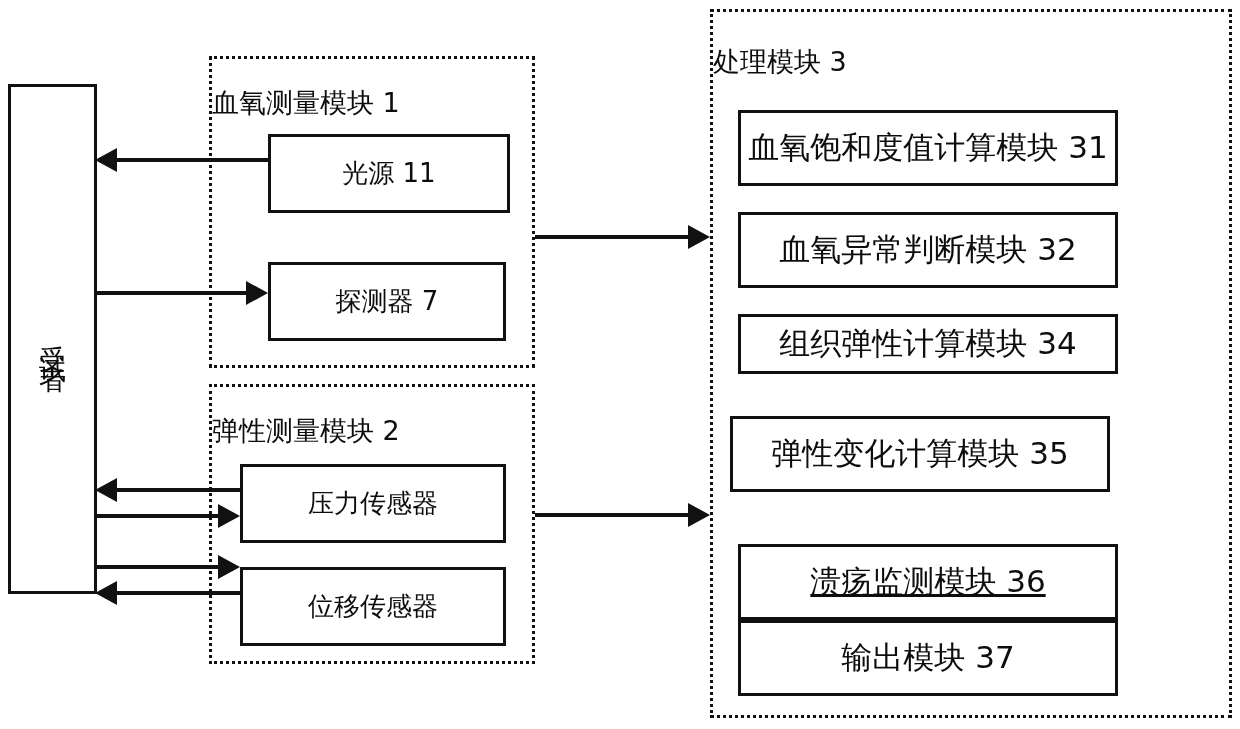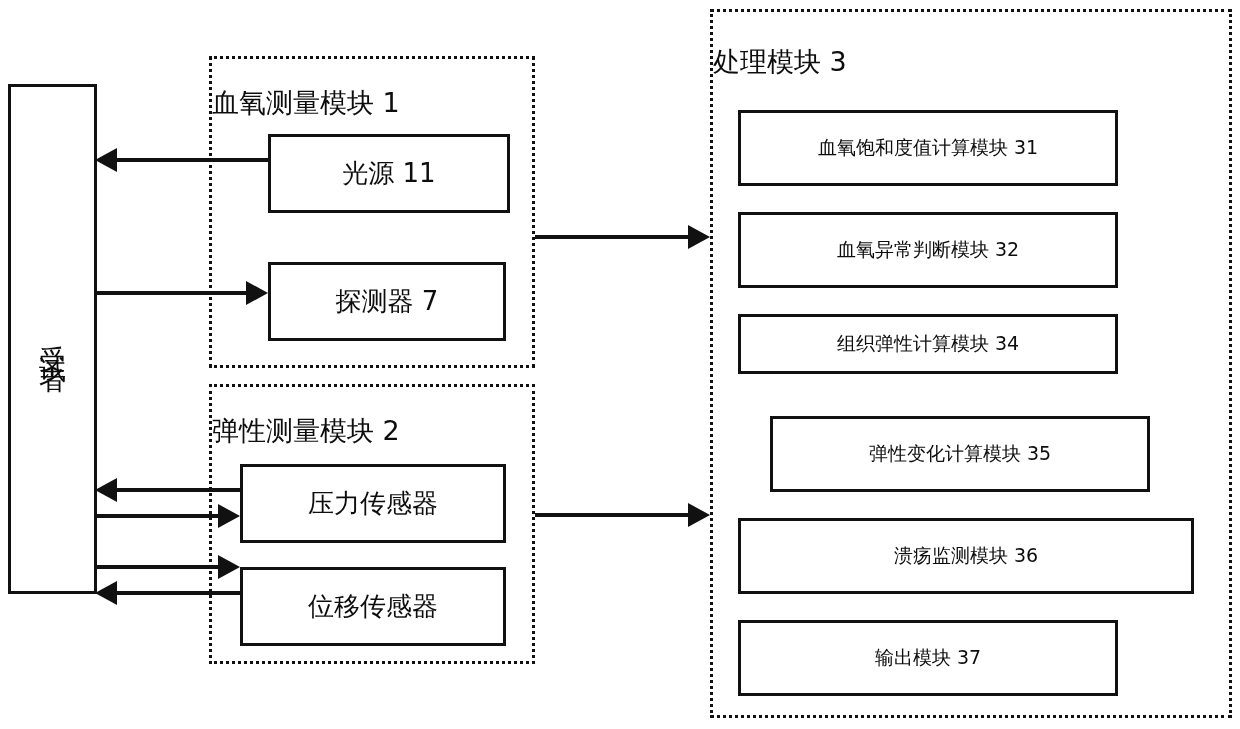--- a/index.html
+++ b/index.html
@@ -75,21 +75,21 @@
     width: 0;
     height: 0;
     border-top: 12px solid transparent;
     border-bottom: 12px solid transparent;
   }
   .arrow-right { border-left: 22px solid #111111; }
   .arrow-left  { border-right: 22px solid #111111; }
 
   .fs-title   { font-size: 27px; }
   .fs-box     { font-size: 26px; }
-  .fs-sub     { font-size: 19px; }
+  .fs-sub     { font-size: 31px; }
   .fs-subject { font-size: 27px; }
 </style>
 </head>
 <body>
 
 <div id="canvas">
 
   <div class="vbox" style="left:8px; top:84px; width:89px; height:510px;">
     <span class="vbox-label fs-subject">受试者</span>
   </div>
@@ -124,24 +124,24 @@
 
   <div class="box fs-sub" style="left:738px; top:110px; width:380px; height:76px;">
     <span class="box-label">血氧饱和度值计算模块 31</span>
   </div>
   <div class="box fs-sub" style="left:738px; top:212px; width:380px; height:76px;">
     <span class="box-label">血氧异常判断模块 32</span>
   </div>
   <div class="box fs-sub" style="left:738px; top:314px; width:380px; height:60px;">
     <span class="box-label">组织弹性计算模块 34</span>
   </div>
-  <div class="box fs-sub" style="left:770px; top:416px; width:380px; height:76px;">
+  <div class="box fs-sub" style="left:730px; top:416px; width:380px; height:76px;">
     <span class="box-label">弹性变化计算模块 35</span>
   </div>
-  <div class="box fs-sub" style="left:738px; top:518px; width:456px; height:76px;">
+  <div class="box fs-sub" style="left:738px; top:544px; width:380px; height:76px;text-decoration:underline;">
     <span class="box-label">溃疡监测模块 36</span>
   </div>
   <div class="box fs-sub" style="left:738px; top:620px; width:380px; height:76px;">
     <span class="box-label">输出模块 37</span>
   </div>
 
   <div class="hline" style="left:115px; top:158px; width:155px;"></div>
   <div class="arrow-left" style="left:95px; top:148px;"></div>
 
   <div class="hline" style="left:95px; top:291px; width:153px;"></div>

